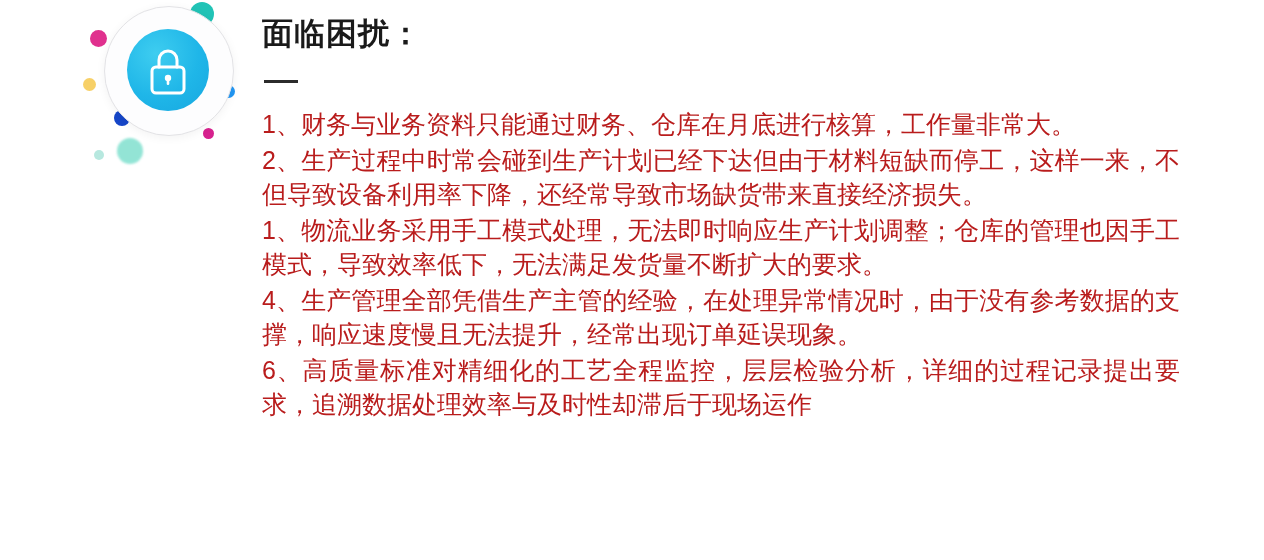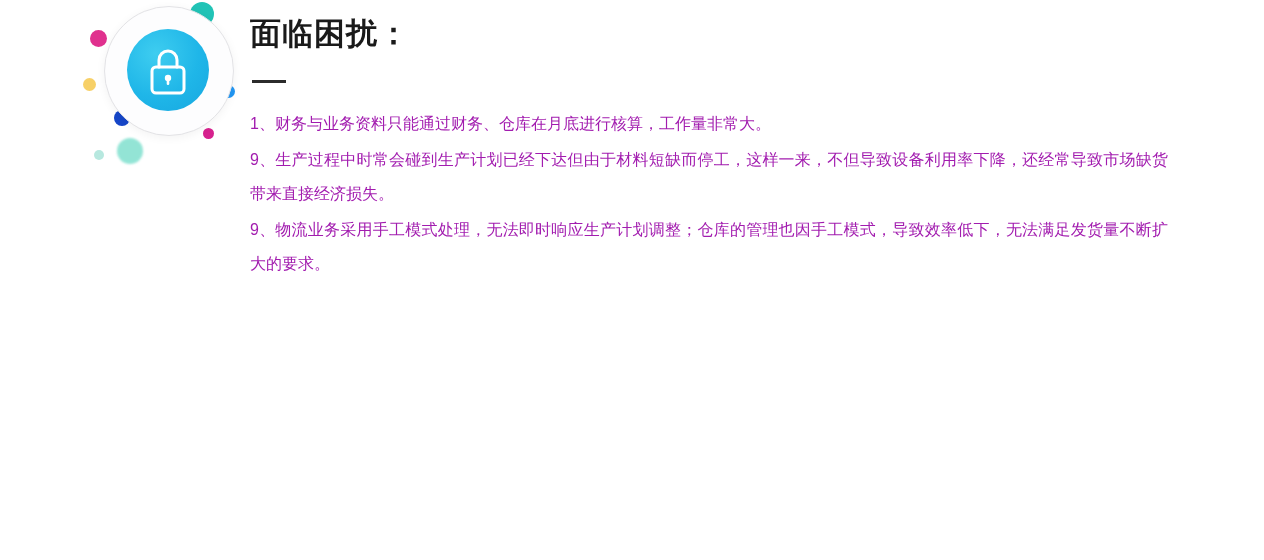--- a/index.html
+++ b/index.html
@@ -63,21 +63,21 @@
   .d3 { left: 21px;  top: 78px; width: 13px; height: 13px; background: #f6c84c; opacity: .85; }
   .d4 { left: 52px;  top: 110px;width: 16px; height: 16px; background: #1646c8; }
   .d5 { left: 160px; top: 85px; width: 13px; height: 13px; background: #2196f3; }
   .d6 { left: 141px; top: 128px;width: 11px; height: 11px; background: #d6218e; }
   .d7 { left: 55px;  top: 138px;width: 26px; height: 26px; background: #6fdcc8; opacity:.75; filter: blur(1px); }
   .d8 { left: 32px;  top: 150px;width: 10px; height: 10px; background: #b7e8df; }
 
   
   .content {
     position: absolute;
-    left: 250px;
+    left: 262px;
     top: 14px;
     width: 930px;
   }
   .heading {
     font-size: 31px;
     font-weight: bold;
     color: #1a1a1a;
     letter-spacing: 1px;
     line-height: 40px;
     margin: 0;
@@ -87,23 +87,23 @@
     height: 3px;
     background: #2b2b2b;
     margin: 26px 0 24px 2px;
   }
   .body-list {
     margin: 0;
     padding: 0;
     list-style: none;
   }
   .body-list li {
-    font-size: 16px;
+    font-size: 25px;
     line-height: 34px;
-    color: #a21caf;
+    color: #b91c1c;
     margin: 0 12px 2px 0;
     text-align: justify;
   }
 </style>
 </head>
 <body>
 
 <div class="page">
 
   <div class="icon-art">
@@ -125,18 +125,20 @@
       <circle cx="41" cy="49" r="3.2" fill="#ffffff"></circle>
       <rect x="39.7" y="49" width="2.6" height="7" rx="1.3" fill="#ffffff"></rect>
     </svg>
   </div>
 
   <div class="content">
     <h1 class="heading">面临困扰：</h1>
     <div class="rule"></div>
     <ul class="body-list">
       <li>1、财务与业务资料只能通过财务、仓库在月底进行核算，工作量非常大。</li>
-      <li>9、生产过程中时常会碰到生产计划已经下达但由于材料短缺而停工，这样一来，不但导致设备利用率下降，还经常导致市场缺货带来直接经济损失。</li>
-      <li>9、物流业务采用手工模式处理，无法即时响应生产计划调整；仓库的管理也因手工模式，导致效率低下，无法满足发货量不断扩大的要求。</li>
+      <li>2、生产过程中时常会碰到生产计划已经下达但由于材料短缺而停工，这样一来，不但导致设备利用率下降，还经常导致市场缺货带来直接经济损失。</li>
+      <li>1、物流业务采用手工模式处理，无法即时响应生产计划调整；仓库的管理也因手工模式，导致效率低下，无法满足发货量不断扩大的要求。</li>
+      <li>4、生产管理全部凭借生产主管的经验，在处理异常情况时，由于没有参考数据的支撑，响应速度慢且无法提升，经常出现订单延误现象。</li>
+      <li>6、高质量标准对精细化的工艺全程监控，层层检验分析，详细的过程记录提出要求，追溯数据处理效率与及时性却滞后于现场运作</li>
     </ul>
   </div>
 
 </div>
 
 </body></html>

